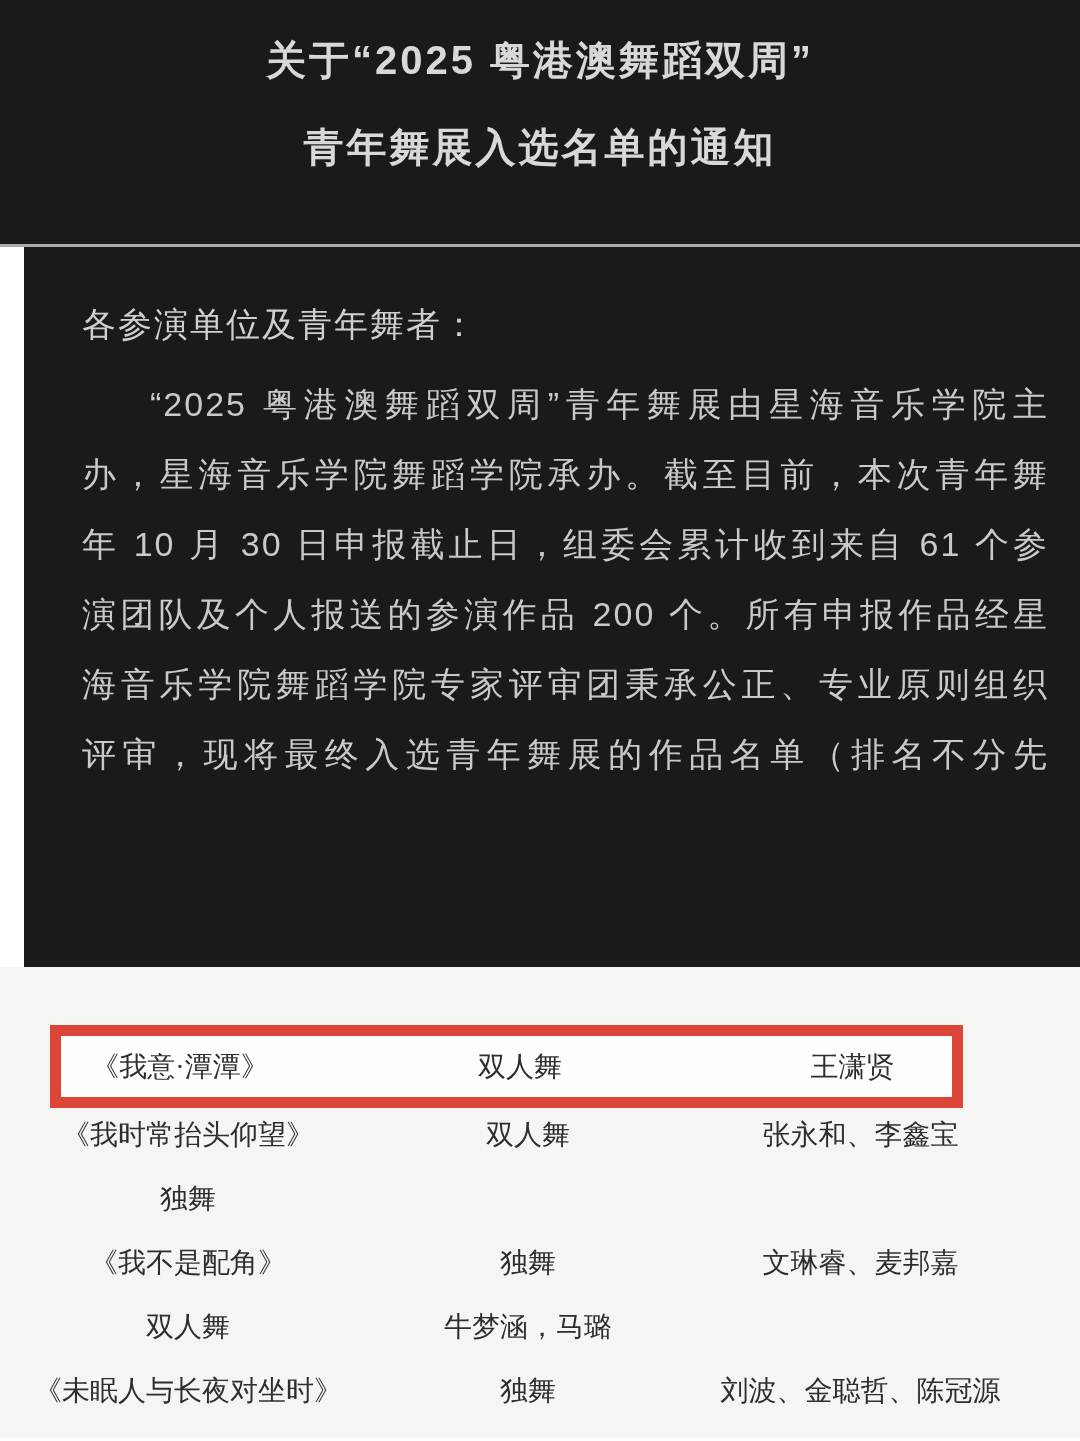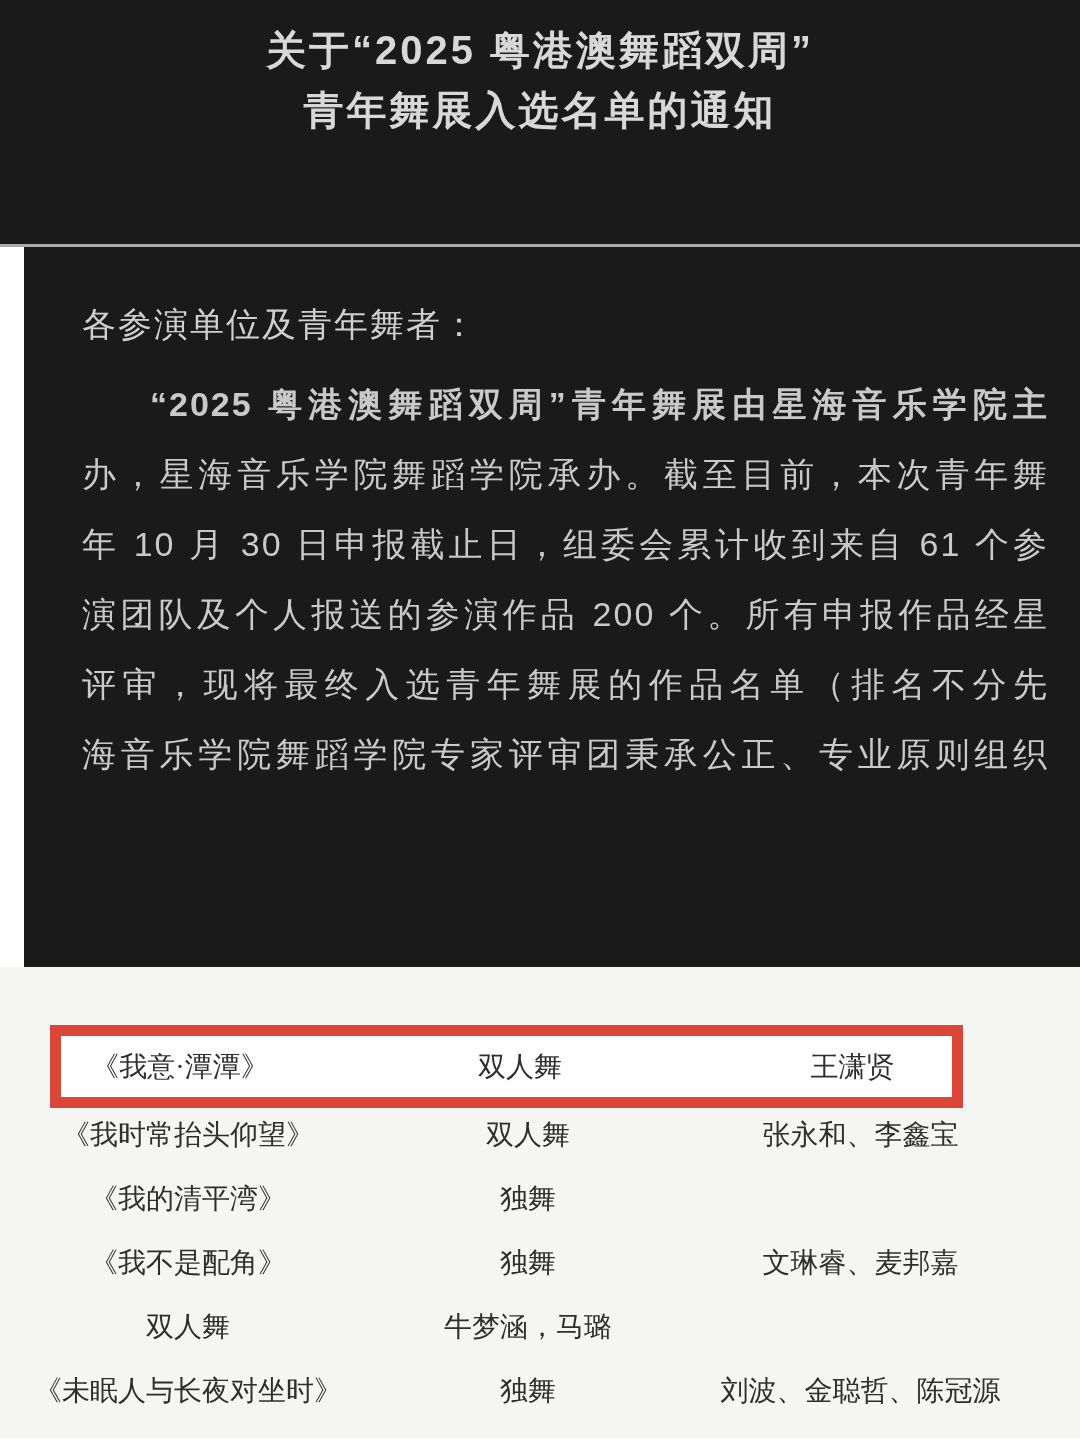--- a/index.html
+++ b/index.html
@@ -10,31 +10,31 @@
     font-family:"Liberation Sans", sans-serif;
     overflow:hidden;
   }
   .page { width:1080px; height:1441px; position:relative; }
 
   
   .header {
     width:1080px; height:247px;
     background:#1a1a1a;
     border-bottom:3px solid #ababab;
-    padding-top:20px;
+    padding-top:30px;
   }
   .title-line {
     text-align:center;
     font-weight:700;
     font-size:40px;
     line-height:60px;
     letter-spacing:3px;
     color:#d8d8d8;
   }
-  .title-line.second { }
+  .title-line.second { margin-top:27px; }
 
   
   .body-sec {
     width:1080px; height:720px;
     background:#1a1a1a;
     color:#cccccc;
     padding:42px 55px 0 58px;
     margin-left:24px;
   }
   .salutation {
@@ -45,21 +45,21 @@
   }
   .para { margin-top:10px; }
   .para .line {
     font-size:34px;
     line-height:70px;
     letter-spacing:2px;
     color:#c9c9c9;
     text-align:justify;
     text-align-last:justify;
   }
-  .para .line.first { text-indent:68px;font-weight:bold; }
+  .para .line.first { text-indent:68px; }
   .para .line.last  { text-align-last:left; }
 
   
   .list-sec {
     width:1080px; height:471px;
     background:#f5f5f3;
     position:relative;
   }
   .row {
     display:grid;
@@ -104,43 +104,42 @@
     <div class="title-line second">青年舞展入选名单的通知</div>
   </header>
 
   <section class="body-sec">
     <div class="salutation">各参演单位及青年舞者：</div>
     <div class="para">
       <div class="line first">“2025 粤港澳舞蹈双周”青年舞展由星海音乐学院主</div>
       <div class="line">办，星海音乐学院舞蹈学院承办。截至目前，本次青年舞</div>
       <div class="line">年 10 月 30 日申报截止日，组委会累计收到来自 61 个参</div>
       <div class="line">演团队及个人报送的参演作品 200 个。所有申报作品经星</div>
+      <div class="line">海音乐学院舞蹈学院专家评审团秉承公正、专业原则组织</div>
       <div class="line">评审，现将最终入选青年舞展的作品名单（排名不分先</div>
-      <div class="line">海音乐学院舞蹈学院专家评审团秉承公正、专业原则组织</div>
     </div>
   </section>
 
   <section class="list-sec">
 
     <div class="red-box">
       <div class="row">
         <div class="cell">《我意·潭潭》</div>
         <div class="cell">双人舞</div>
         <div class="cell">王潇贤</div>
       </div>
     </div>
 
     <div class="rows">
       <div class="row">
         <div class="cell">《我时常抬头仰望》</div>
         <div class="cell">双人舞</div>
         <div class="cell">张永和、李鑫宝</div>
       </div>
       <div class="row">
-        <div class="cell">《我的清平湾》</div>
         <div class="cell">独舞</div>
       </div>
       <div class="row">
         <div class="cell">《我不是配角》</div>
         <div class="cell">独舞</div>
         <div class="cell">文琳睿、麦邦嘉</div>
       </div>
       <div class="row">
         <div class="cell">双人舞</div>
         <div class="cell">牛梦涵，马璐</div>

